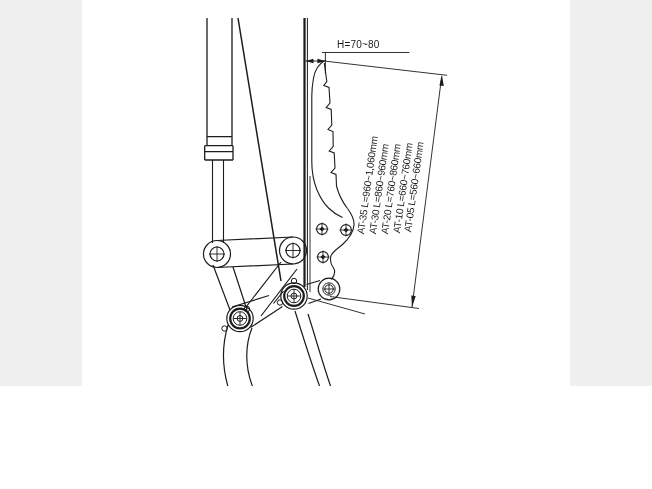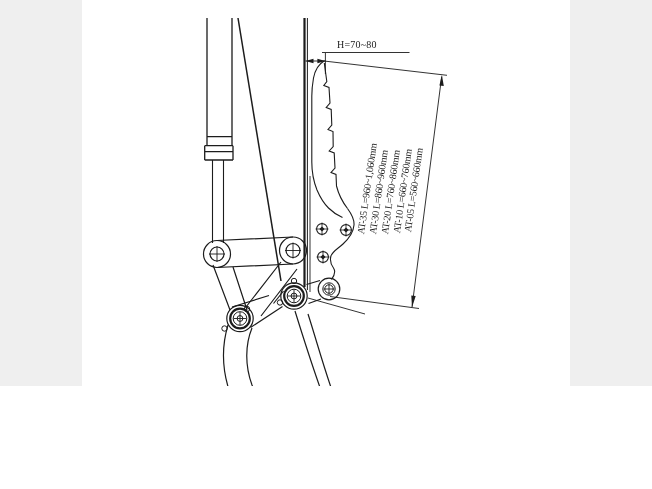--- a/index.html
+++ b/index.html
@@ -1,17 +1,17 @@
 <!DOCTYPE html>
 <html style="--bg: #efefef; --paper: #ffffff; --line: #1c1c1c;"><head>
 <meta charset="utf-8">
 <style>
   html,body{margin:0;padding:0;}
   .stage{position:relative;width:652px;height:386px;background:var(--bg,#efefef);overflow:hidden;
-         font-family:Liberation Serif, serif;color:var(--line,#1c1c1c);}
+         font-family:Liberation Sans, sans-serif;color:var(--line,#1c1c1c);}
   .paper{position:absolute;left:82px;top:0;width:488px;height:477px;background:var(--paper,#fff);}
   svg{position:absolute;left:0;top:0;}
   .lbl{position:absolute;white-space:nowrap;font-size:10px;line-height:12px;height:12px;
        transform:rotate(-82deg);transform-origin:0 100%;letter-spacing:-0.3px;}
   .hlbl{position:absolute;white-space:nowrap;font-size:10px;line-height:12px;letter-spacing:0.2px;}
 </style>
 </head>
 <body>
 
 <div class="stage">

